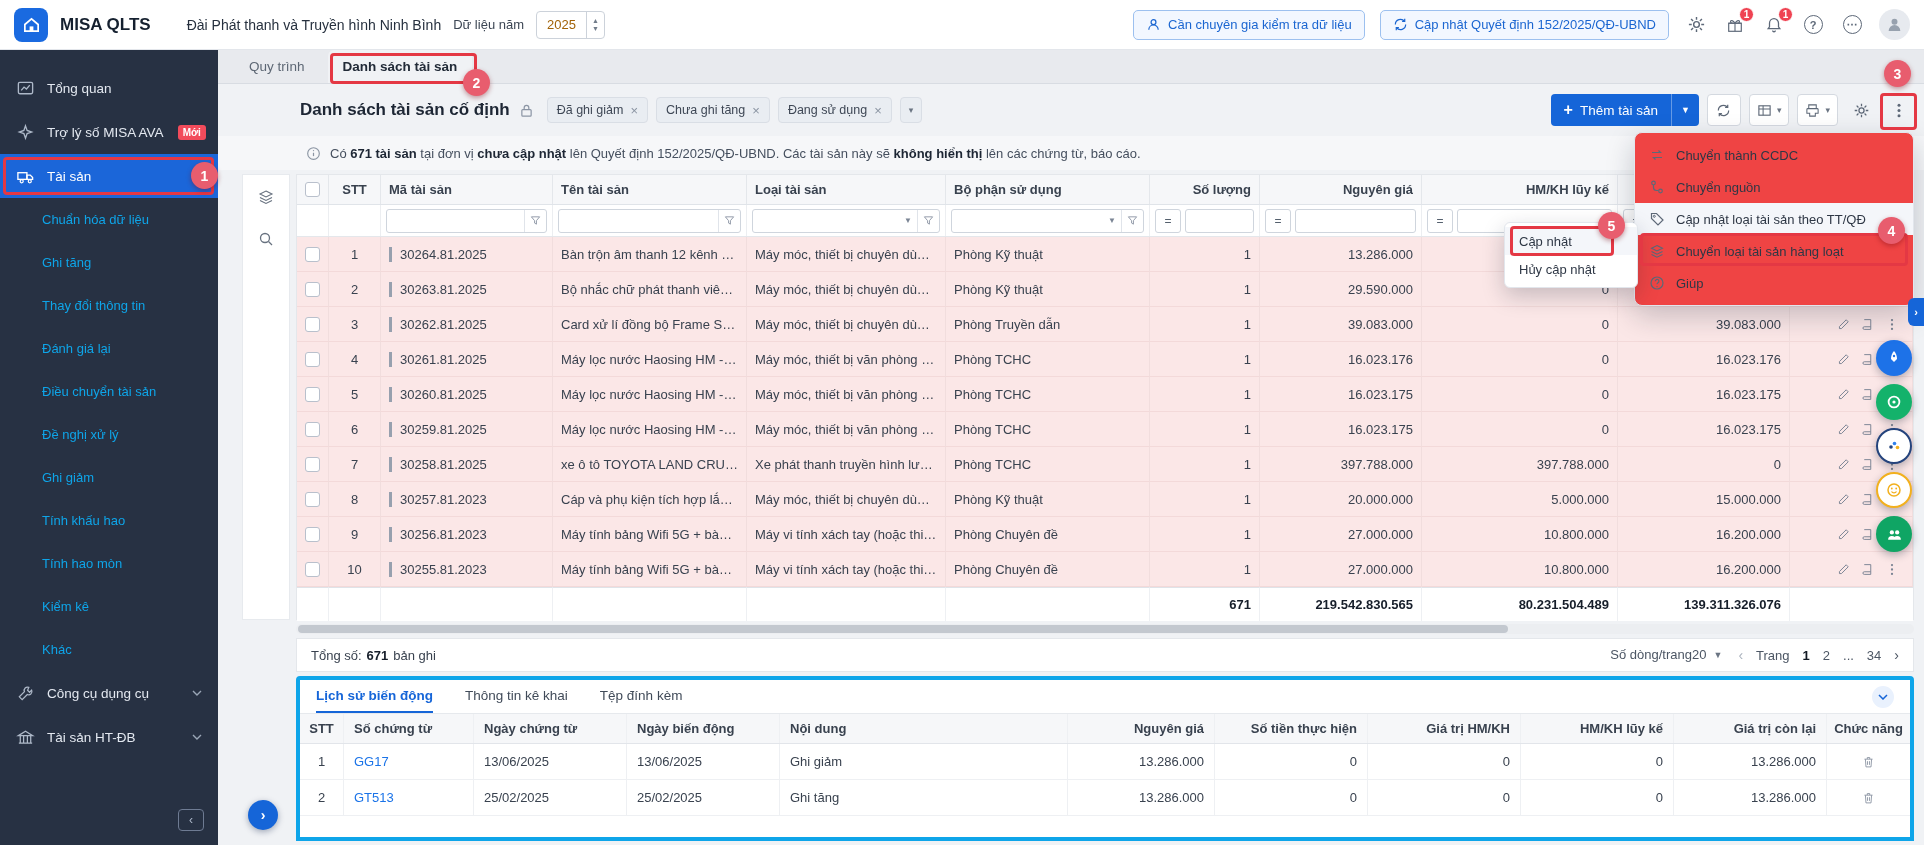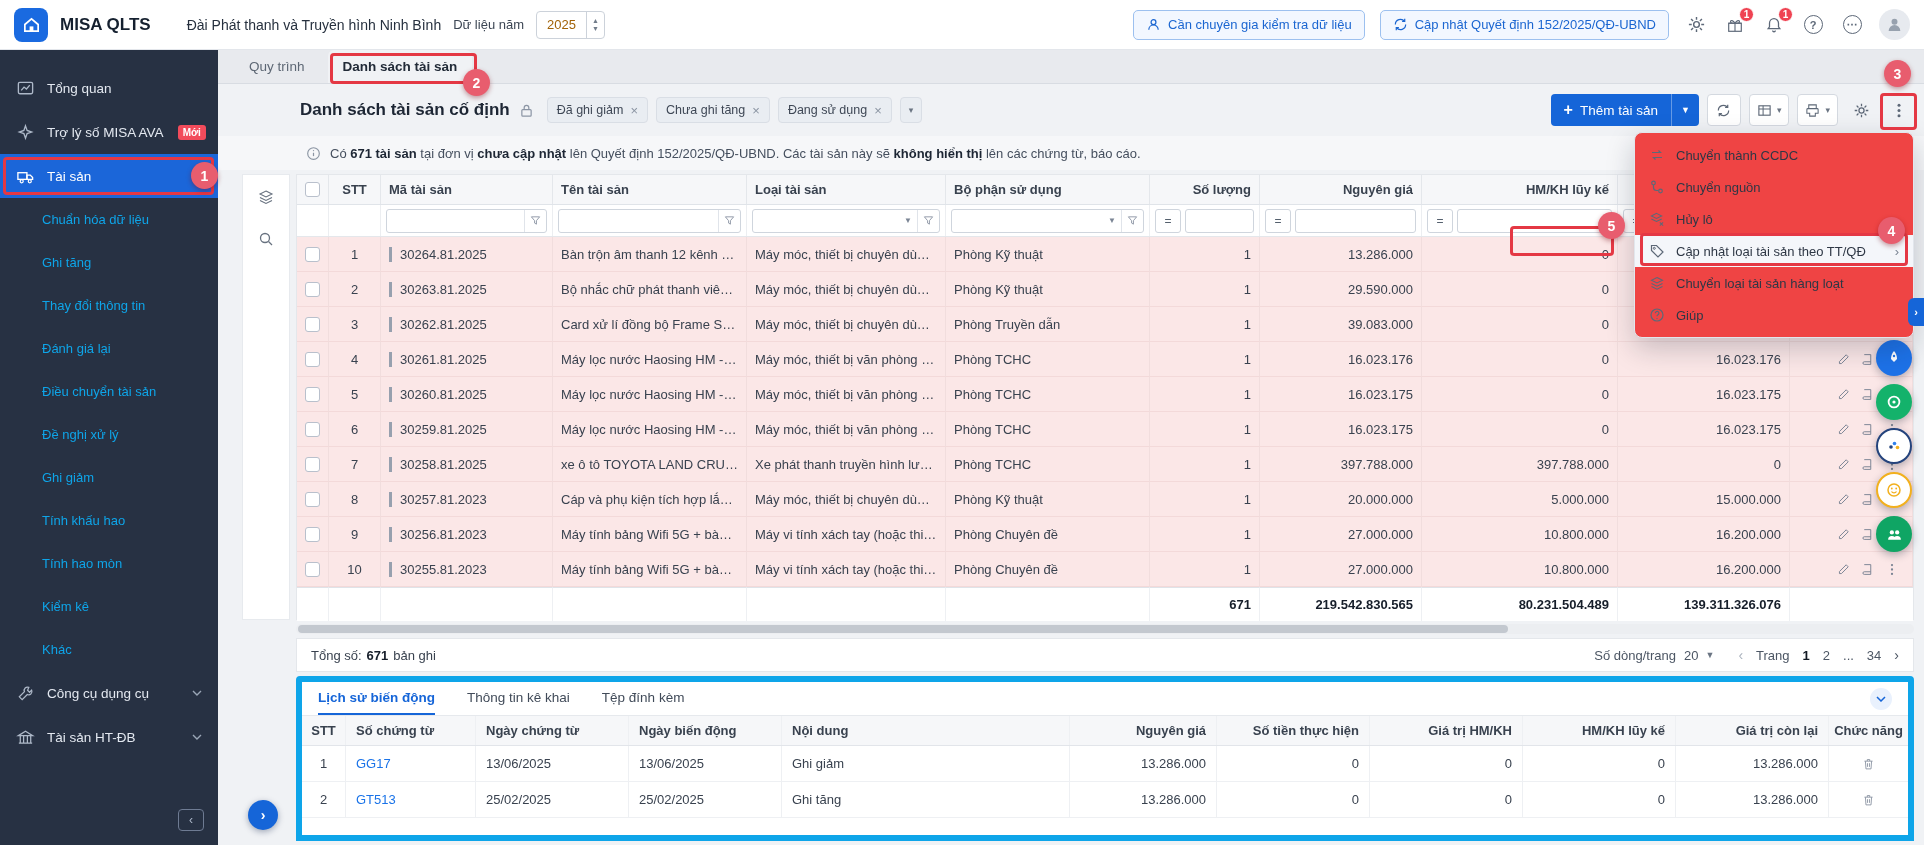--- a/index.html
+++ b/index.html
@@ -95,30 +95,30 @@
 .fwrap .fn{width:22px;align-self:stretch;border-left:1px solid #e0e4ea;display:flex;align-items:center;justify-content:center;color:#8b94a3;cursor:pointer;flex:0 0 auto}
 .feq{width:26px;height:24px;border:1px solid #cfd5dd;border-radius:3px;background:#fff;color:#55606e;display:flex;align-items:center;justify-content:center;margin-right:4px;font-size:12px;flex:0 0 auto;cursor:pointer}
 .fnum{flex:1;height:24px;border:1px solid #cfd5dd;border-radius:3px;background:#fff;min-width:0}
 .ricon{width:21px;height:21px;display:flex;align-items:center;justify-content:center;color:#7b8494;cursor:pointer;flex:0 0 auto}
 
 
 .hscroll{position:absolute;left:78px;right:10px;top:574px;height:10px;background:#eceef1;border-radius:5px}
 .hthumb{position:absolute;left:2px;top:1px;height:8px;width:1210px;background:#c3c8cf;border-radius:4px;cursor:pointer}
 .grid-footer{position:absolute;left:78px;right:10px;top:588px;height:34px;background:#fff;border:1px solid #e4e7eb;display:flex;align-items:center;padding:0 14px;color:#39424f}
 .gf-total{display:flex;gap:5px;align-items:center}
-.gf-right{margin-left:auto;display:flex;align-items:center;gap:8px;color:#4c5664}
+.gf-right{margin-left:auto;display:flex;align-items:flex-start;color:#4c5664}
 .psize{display:flex;align-items:center;gap:7px;cursor:pointer}
 .psize .ddc{font-size:9px;color:#6b7583}
 .pagi{display:flex;align-items:center;gap:13px;margin-left:16px}
 .pnum{color:#4c5664;cursor:pointer}
 .pnum.cur{font-weight:bold;color:#111823}
 .pchev{color:#aab2bd;cursor:pointer;font-size:14px}
 
 
-.detail{position:absolute;left:78px;right:10px;top:626px;height:165px;background:#fff;border:6px solid #0ea5e9;border-radius:4px 4px 0 0}
+.detail{position:absolute;left:78px;right:10px;top:626px;height:165px;background:#fff;border:4px solid #0ea5e9;border-radius:4px 4px 0 0}
 .dtabs{height:34px;display:flex;align-items:center;padding:0 16px;border-bottom:1px solid #e6e9ed;gap:32px}
 .dtab{height:100%;display:flex;align-items:center;color:#414b59;cursor:pointer;border-bottom:2px solid transparent;font-size:13.5px;white-space:nowrap}
 .dtab.active{color:#1565d8;font-weight:bold;border-bottom-color:#1565d8}
 .dcollapse{margin-left:auto;width:22px;height:22px;border-radius:50%;background:#e9f1fd;color:#1565d8;display:flex;align-items:center;justify-content:center;cursor:pointer}
 .drow{display:flex;width:100%}
 .dhead{height:30px;background:#f6f7f9;border-bottom:1px solid #e2e5ea}
 .dhead .dcell{font-weight:bold}
 .ddata{height:36px;border-bottom:1px solid #eef0f3}
 .dcell{display:flex;align-items:center;padding:0 10px;color:#39424f;border-right:1px solid #eef0f3;overflow:hidden;white-space:nowrap}
 .dc-stt{flex:0 0 44px;justify-content:center}
@@ -1036,29 +1036,20 @@
     <div class="cm-item">
       <span class="mic">
           <svg viewBox="0 0 16 16" width="16" height="16">
             <circle cx="4.5" cy="4" r="1.8" fill="none" stroke="currentColor" stroke-width="1.2"></circle>
             <circle cx="11.5" cy="12" r="1.8" fill="none" stroke="currentColor" stroke-width="1.2"></circle>
             <path d="M4.5 6v2.5a3 3 0 003 3h2" fill="none" stroke="currentColor" stroke-width="1.2"></path>
           </svg>
         </span>
       <span>Chuyển nguồn</span>
     </div>
-    <div class="cm-item">
-      <span class="mic">
-          <svg viewBox="0 0 17 17" width="16" height="16">
-            <path d="M8 2.5l5.5 2.8L8 8 2.5 5.3zM2.5 8.5L8 11.2l5.5-2.7" fill="none" stroke="currentColor" stroke-width="1.1"></path>
-            <path d="M11.5 12l3.5 3.5M15 12l-3.5 3.5" stroke="currentColor" stroke-width="1.1"></path>
-          </svg>
-        </span>
-      <span>Hủy lô</span>
-    </div>
     <div class="cm-item hl">
       <span class="mic">
           <svg viewBox="0 0 16 16" width="16" height="16">
             <path d="M2.5 2.5h5l6.5 6.5-5 5-6.5-6.5z" fill="none" stroke="currentColor" stroke-width="1.2"></path>
             <circle cx="5.3" cy="5.3" r="1" fill="none" stroke="currentColor" stroke-width="1"></circle>
           </svg>
         </span>
       <span>Cập nhật loại tài sản theo TT/QĐ</span>
       <span class="sub-arrow">›</span>
     </div>
@@ -1075,20 +1066,24 @@
           <svg viewBox="0 0 16 16" width="16" height="16">
             <circle cx="8" cy="8" r="6" fill="none" stroke="currentColor" stroke-width="1.2"></circle>
             <path d="M6.3 6.2a1.8 1.8 0 113 1.3c-.7.6-1.3.9-1.3 1.8" fill="none" stroke="currentColor" stroke-width="1.2"></path>
             <circle cx="8" cy="11.6" r=".7" fill="currentColor"></circle>
           </svg>
         </span>
       <span>Giúp</span>
     </div>
   </div>
 
+  <div class="smenu">
+    <div class="sm-item hl">Cập nhật</div>
+    <div class="sm-item">Hủy cập nhật</div>
+  </div>
 
   <div class="fab" style="top:340px;background:#1d72e8">
     <svg width="16" height="16" viewBox="0 0 16 16">
         <path d="M8 1c2 2 3 5 3 8l-3 3-3-3c0-3 1-6 3-8z" fill="#fff"></path>
         <circle cx="8" cy="6" r="1.2" fill="#1d72e8"></circle>
       </svg>
   </div>
   <div class="fab" style="top:384px;background:#14b26b">
     <svg width="16" height="16" viewBox="0 0 16 16">
         <circle cx="8" cy="8" r="5.4" fill="none" stroke="#fff" stroke-width="1.8"></circle>

